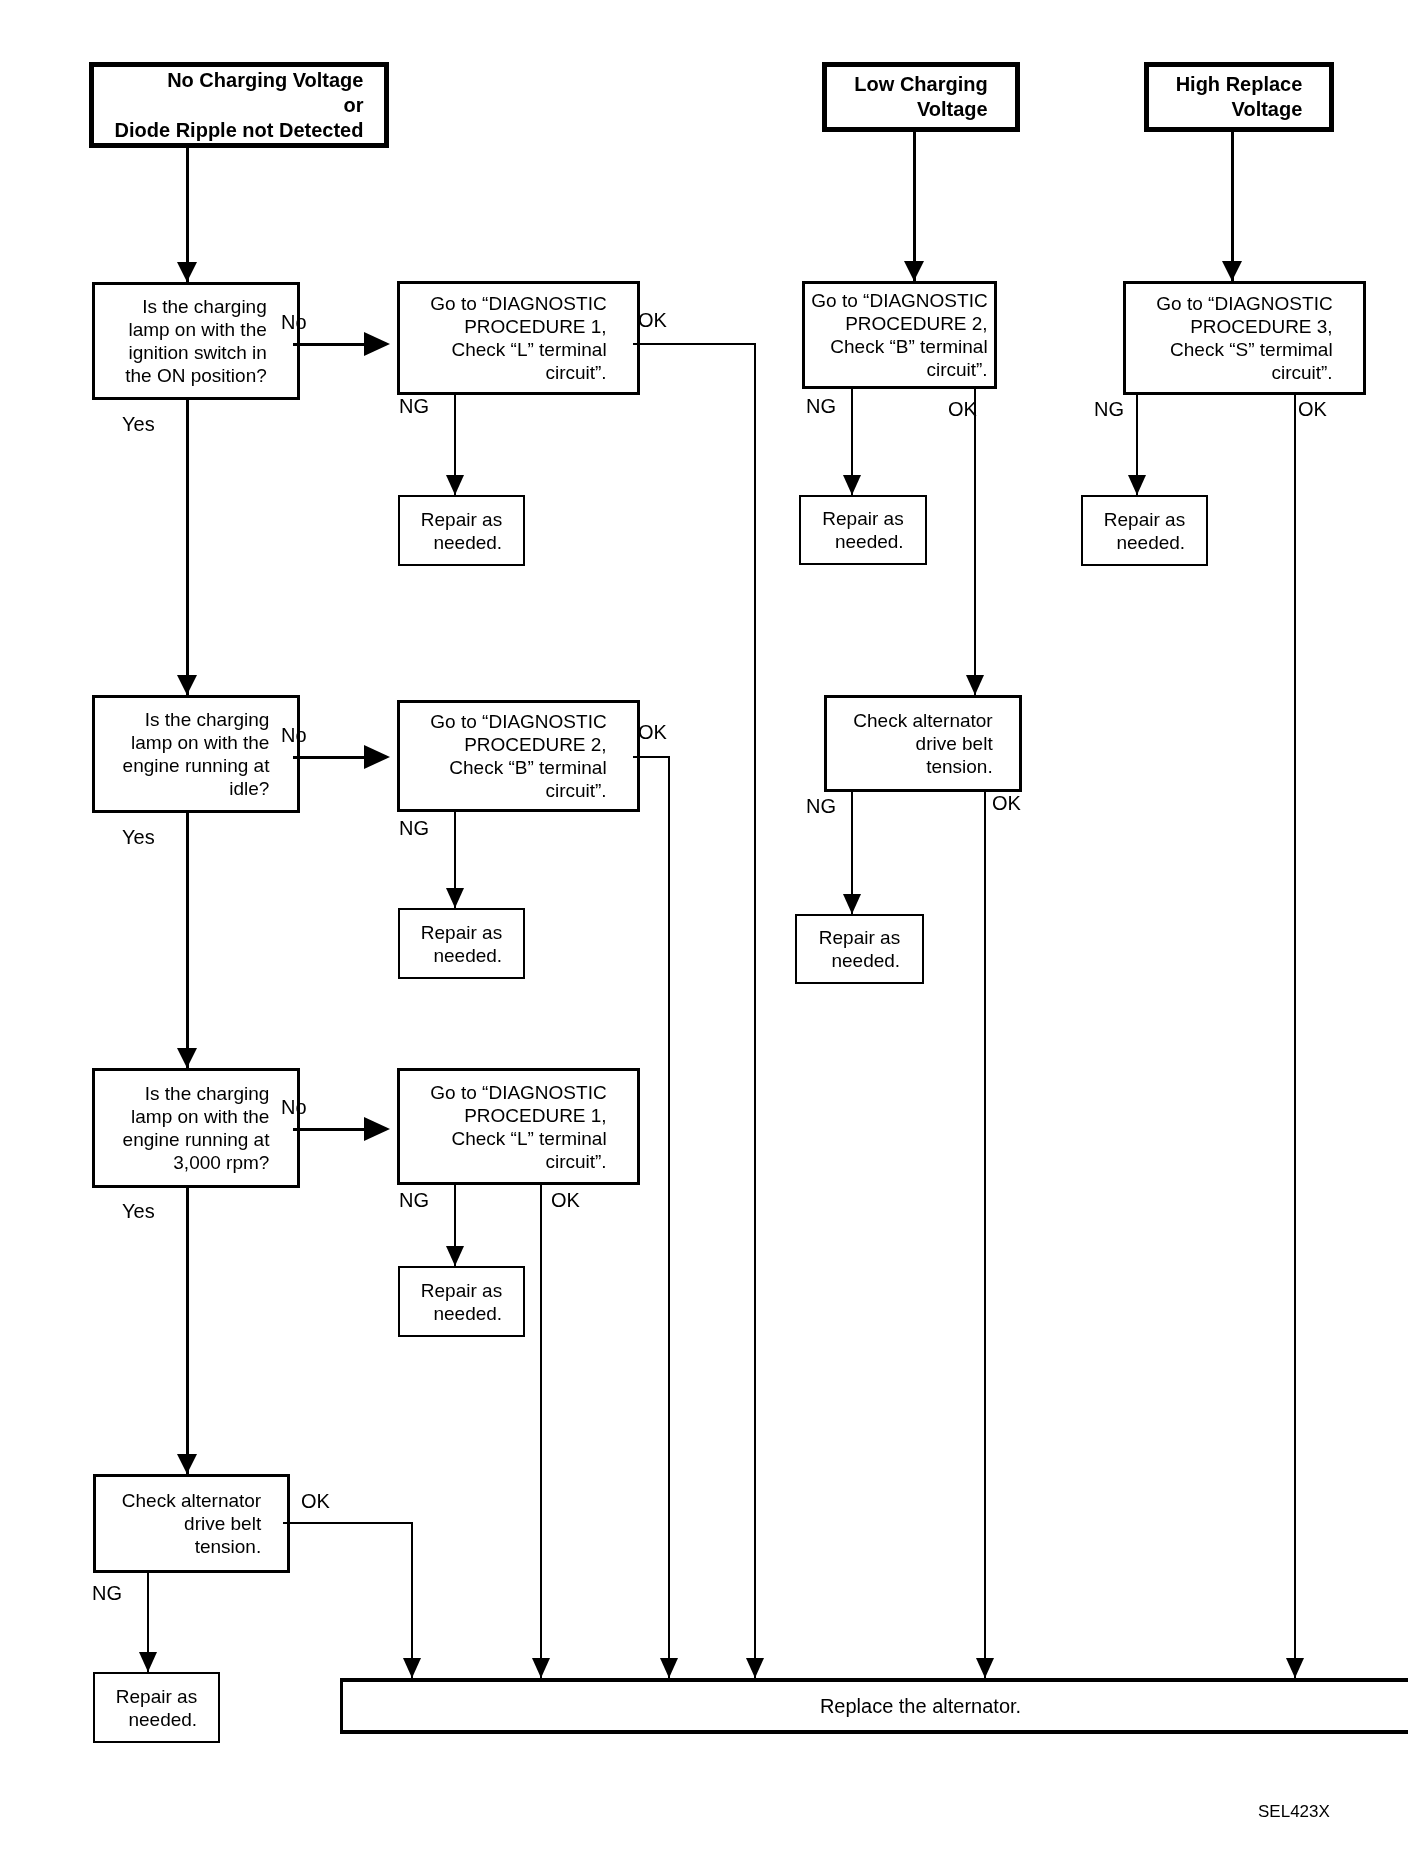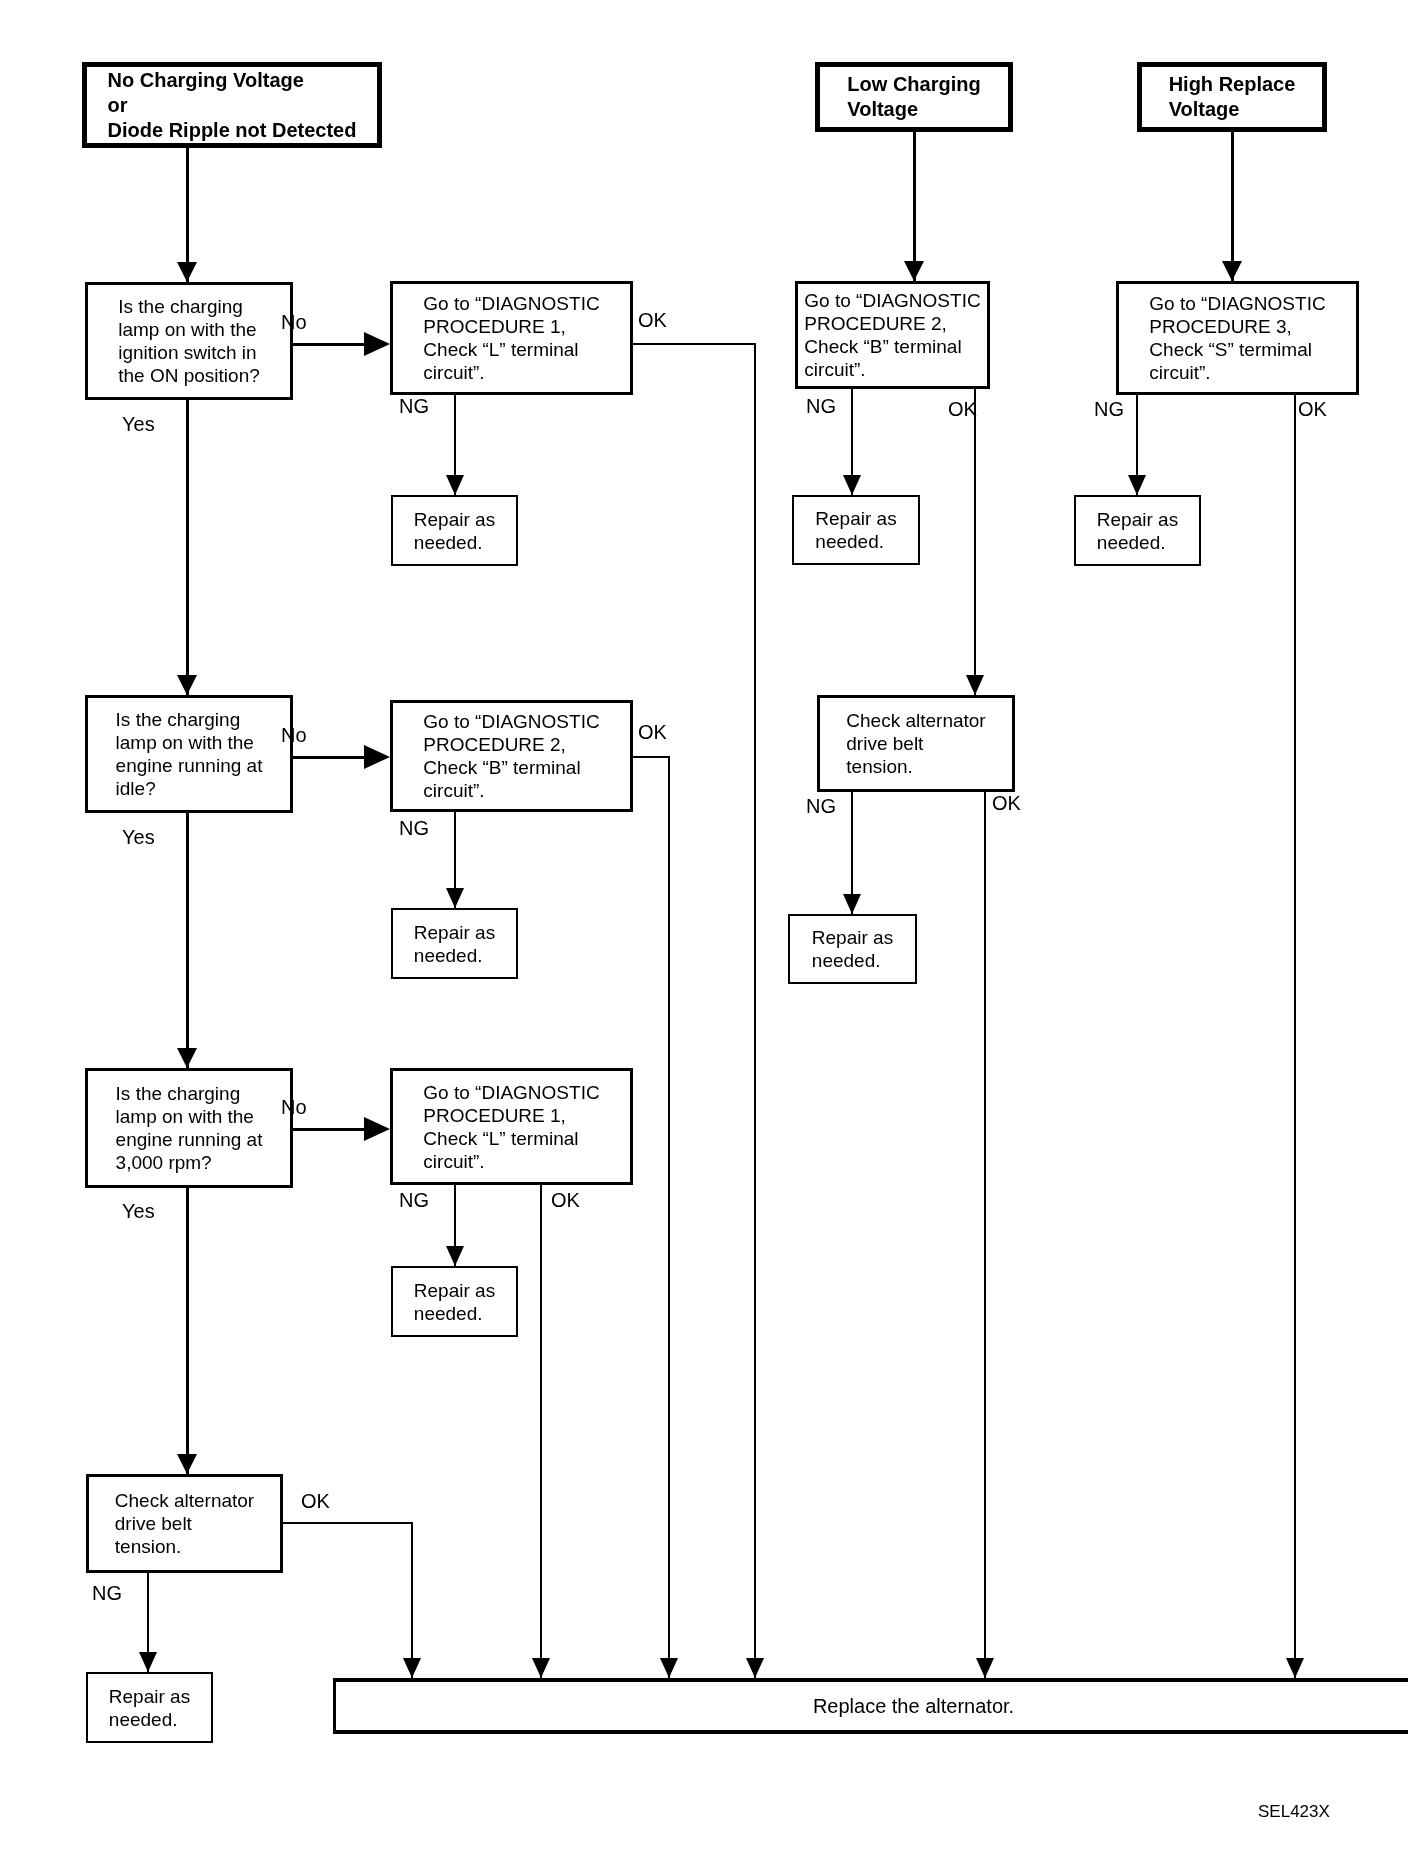--- a/index.html
+++ b/index.html
@@ -1,20 +1,20 @@
 <!DOCTYPE html>
 <html><head>
 <meta charset="utf-8">
 <style>
   html,body{margin:0;padding:0;background:#fff;}
   #canvas{position:relative;width:1408px;height:1868px;background:#ffffff;
           font-family:"Liberation Sans","DejaVu Sans",sans-serif;color:#000;}
   .box{position:absolute;box-sizing:border-box;border:3px solid #000;background:#fff;
-       display:flex;align-items:center;justify-content:center;text-align:left;
-       white-space:pre-line;font-size:19px;line-height:23px;}
+       display:flex;align-items:center;justify-content:center;text-align:right;
+       white-space:pre-line;font-size:19px;line-height:23px;margin-left:7px;}
   .hdr{border-width:5px;font-weight:bold;font-size:20px;line-height:25px;}
   .repair{border-width:2px;}
   .bus{border-width:3px;border-top-width:4px;border-bottom-width:4px;font-size:20px;}
   .vl,.hl{position:absolute;background:#000;}
   .lbl{position:absolute;font-size:20px;line-height:20px;white-space:nowrap;}
   .ref{position:absolute;font-size:17px;}
   .ah-d{position:absolute;width:0;height:0;border-left:9px solid transparent;
         border-right:9px solid transparent;border-top:20px solid #000;}
   .ah-d-lg{position:absolute;width:0;height:0;border-left:10px solid transparent;
         border-right:10px solid transparent;border-top:20px solid #000;}

